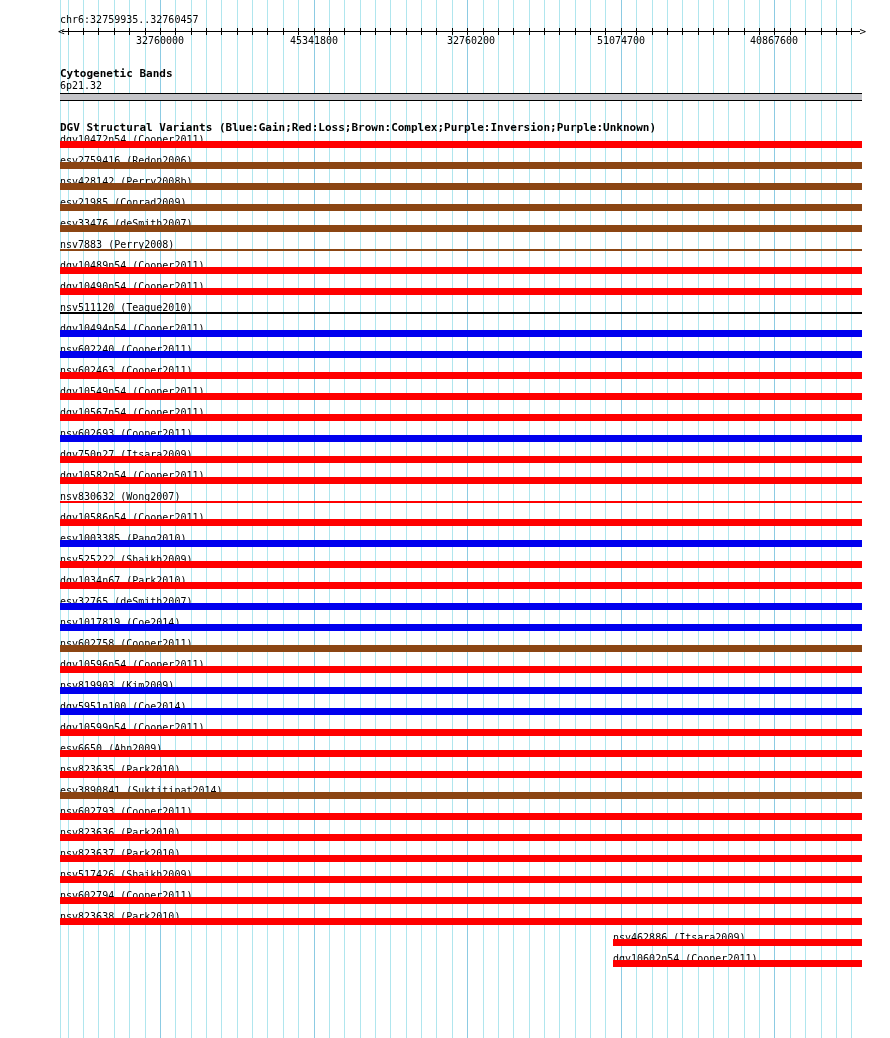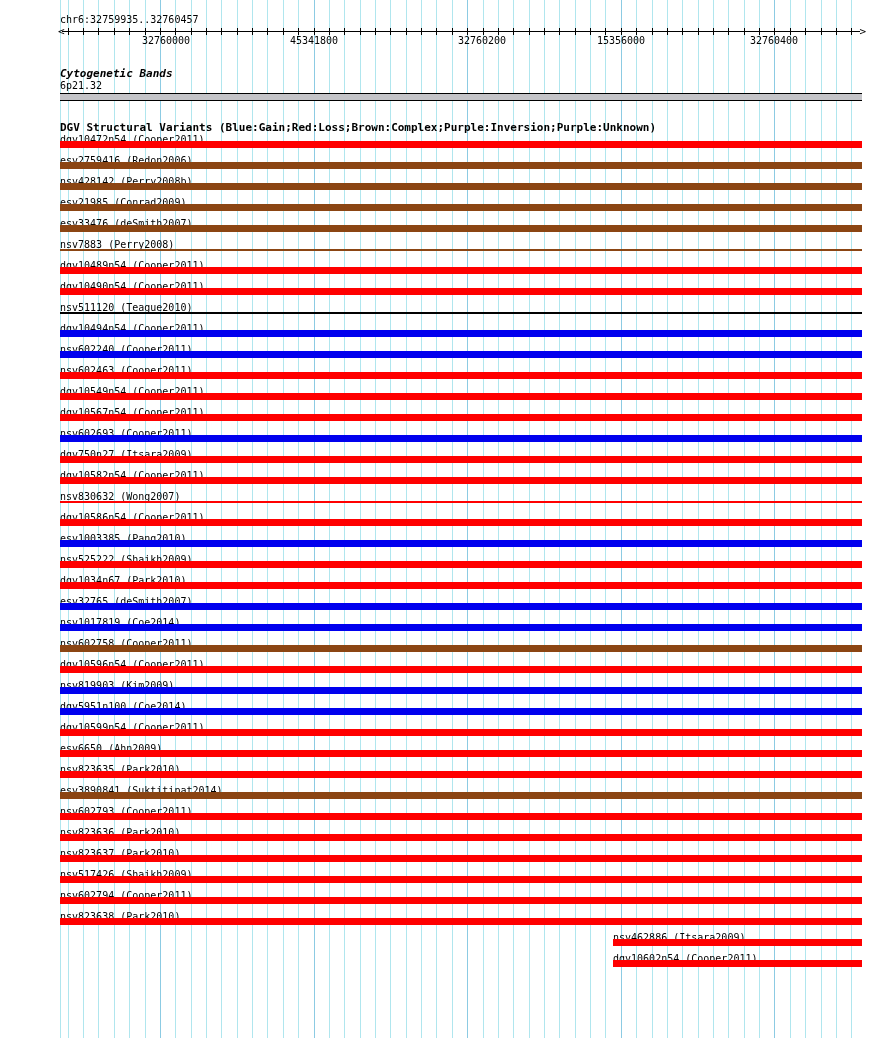--- a/index.html
+++ b/index.html
@@ -135,29 +135,29 @@
       <div class="tick" style="left: 653px;"></div>
       <div class="tick" style="left: 668px;"></div>
       <div class="tick" style="left: 684px;"></div>
       <div class="tick" style="left: 699px;"></div>
       <div class="tick" style="left: 714px;"></div>
       <div class="tick" style="left: 730px;"></div>
       <div class="tick" style="left: 745px;"></div>
       <div class="tick" style="left: 761px;"></div>
       <div class="tick" style="left: 776px;"></div>
       <div class="tick" style="left: 791px;"></div>
-      <div class="tick-label" style="left: 106px;">32760000</div>
+      <div class="tick-label" style="left: 100px;">32760000</div>
       <div class="tick-label" style="left: 254px;">45341800</div>
-      <div class="tick-label" style="left: 422px;">32760200</div>
-      <div class="tick-label" style="left: 561px;">15356000</div>
-      <div class="tick-label" style="left: 714px;">32760400</div>
+      <div class="tick-label" style="left: 411px;">32760200</div>
+      <div class="tick-label" style="left: 561px;">51074700</div>
+      <div class="tick-label" style="left: 714px;">40867600</div>
     </div>
 </div>
 
-<div class="track-title" style="top:67px;font-style:italic;">Cytogenetic Bands</div>
+<div class="track-title" style="top:67px;">Cytogenetic Bands</div>
 <div id="cyto-band-label">6p21.32</div>
 <div id="cyto-band"></div>
 
 <div class="track-title" style="top:121px;">DGV Structural Variants (Blue:Gain;Red:Loss;Brown:Complex;Purple:Inversion;Purple:Unknown)</div>
 <div id="sv-rows">
     <div class="sv-row" style="left: 60px; top: 134px; width: 802px;">
       <div class="sv-label">dgv10472n54 (Cooper2011)</div>
       <div class="sv-bar" style="width: 802px; background: rgb(255, 0, 0);"></div>
     </div>
     <div class="sv-row" style="left: 60px; top: 155px; width: 802px;">

